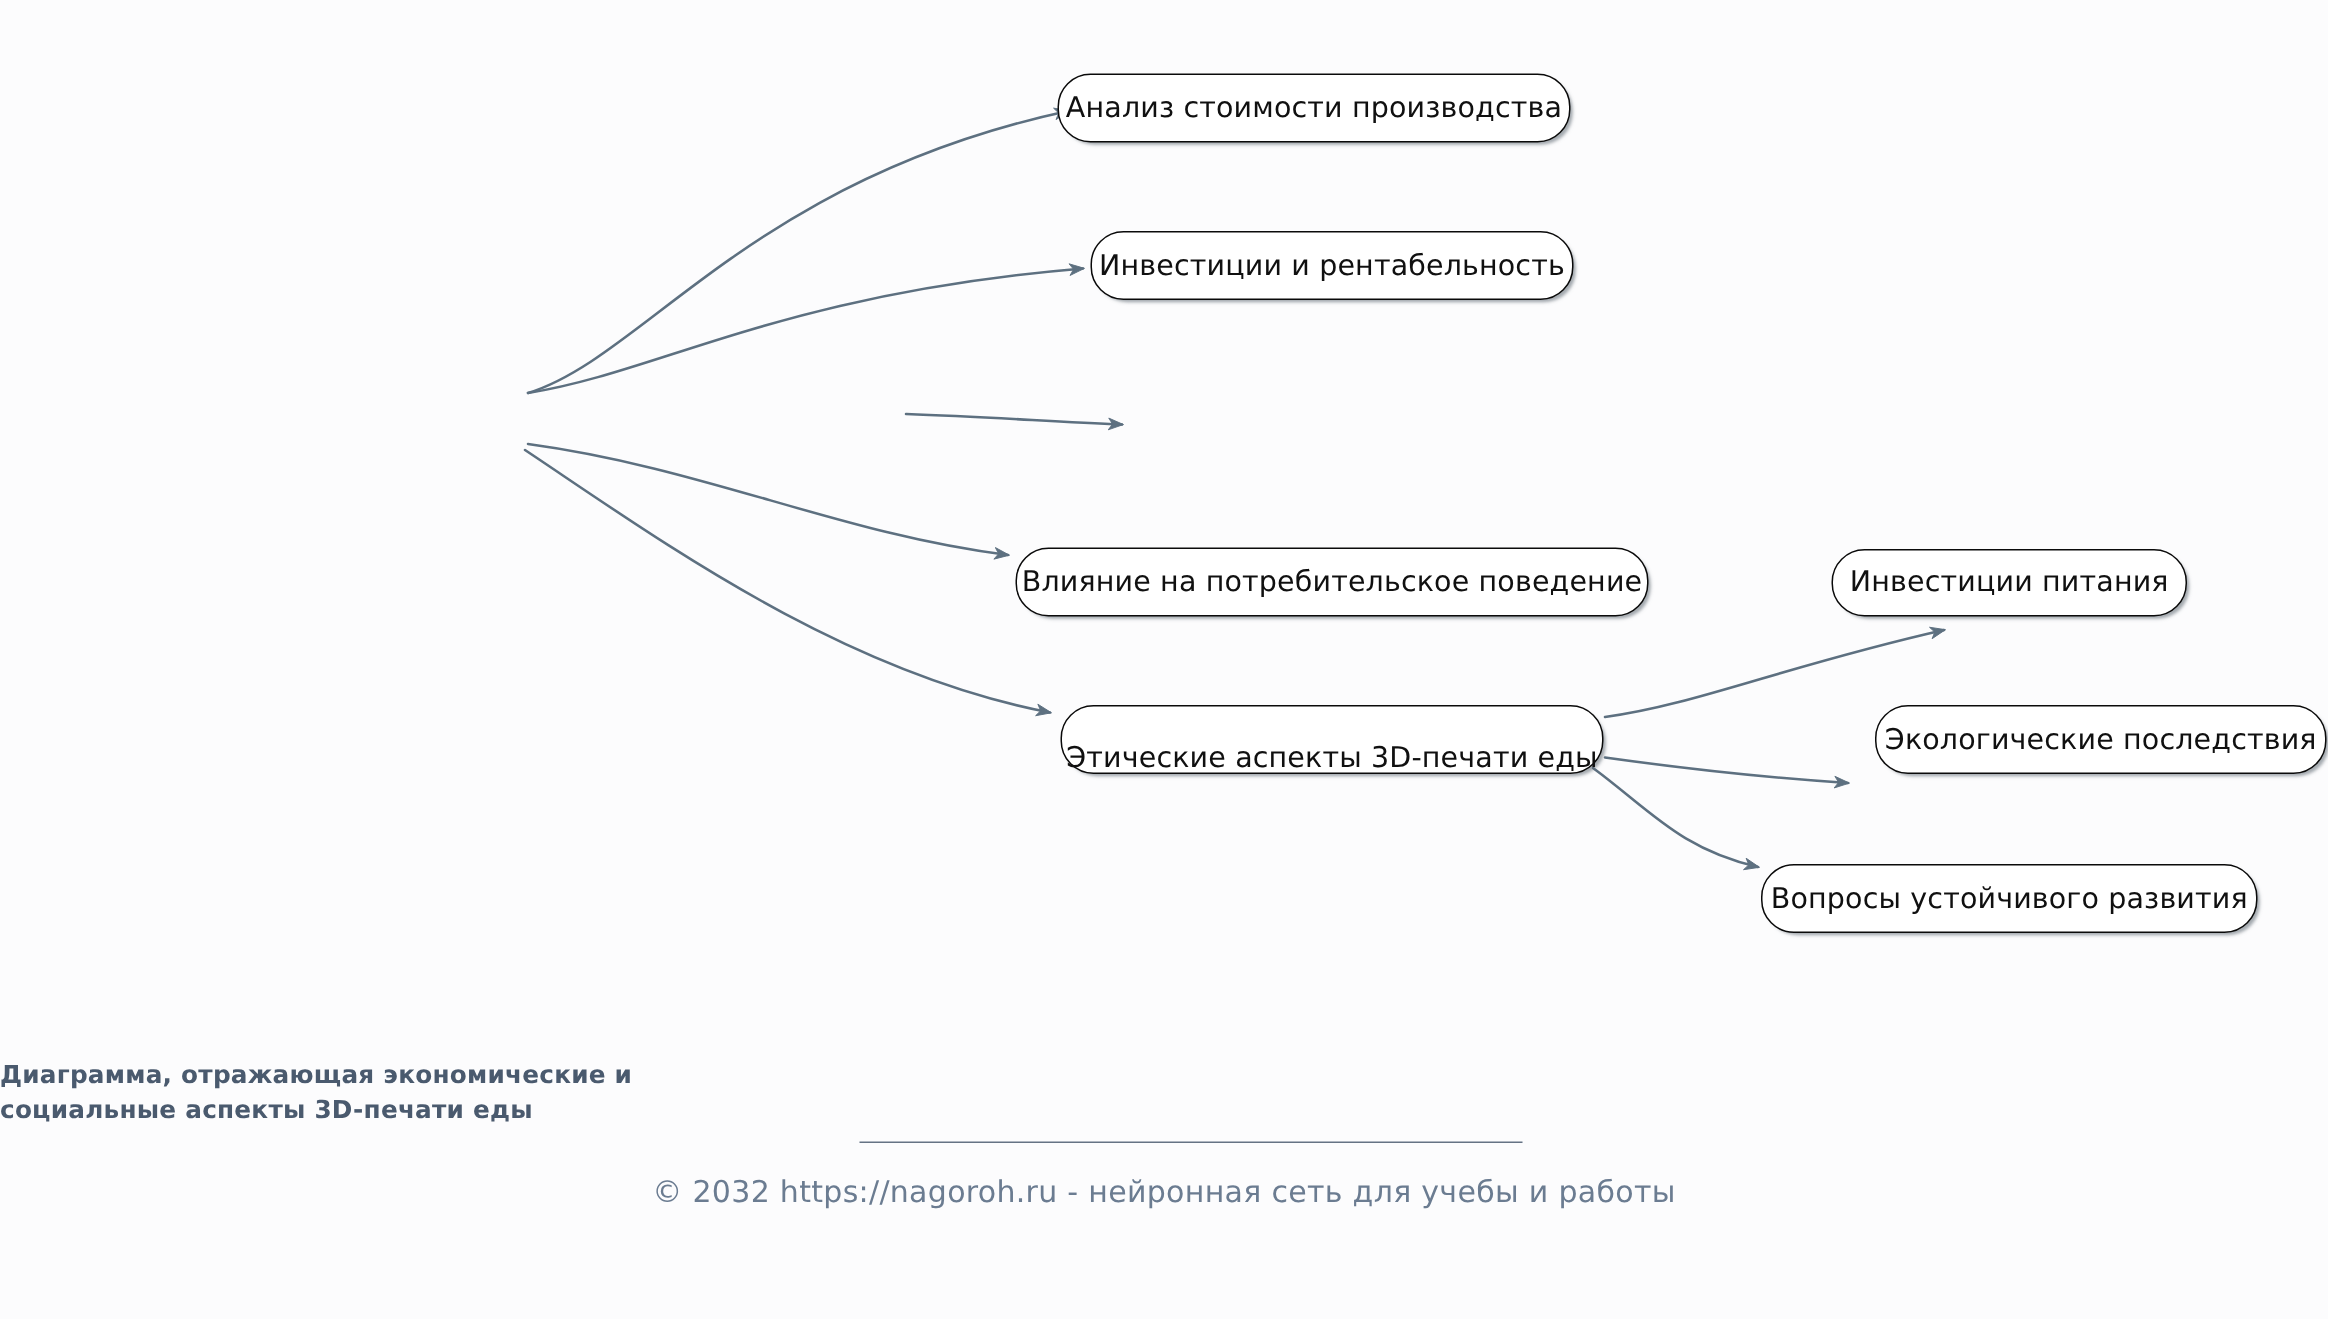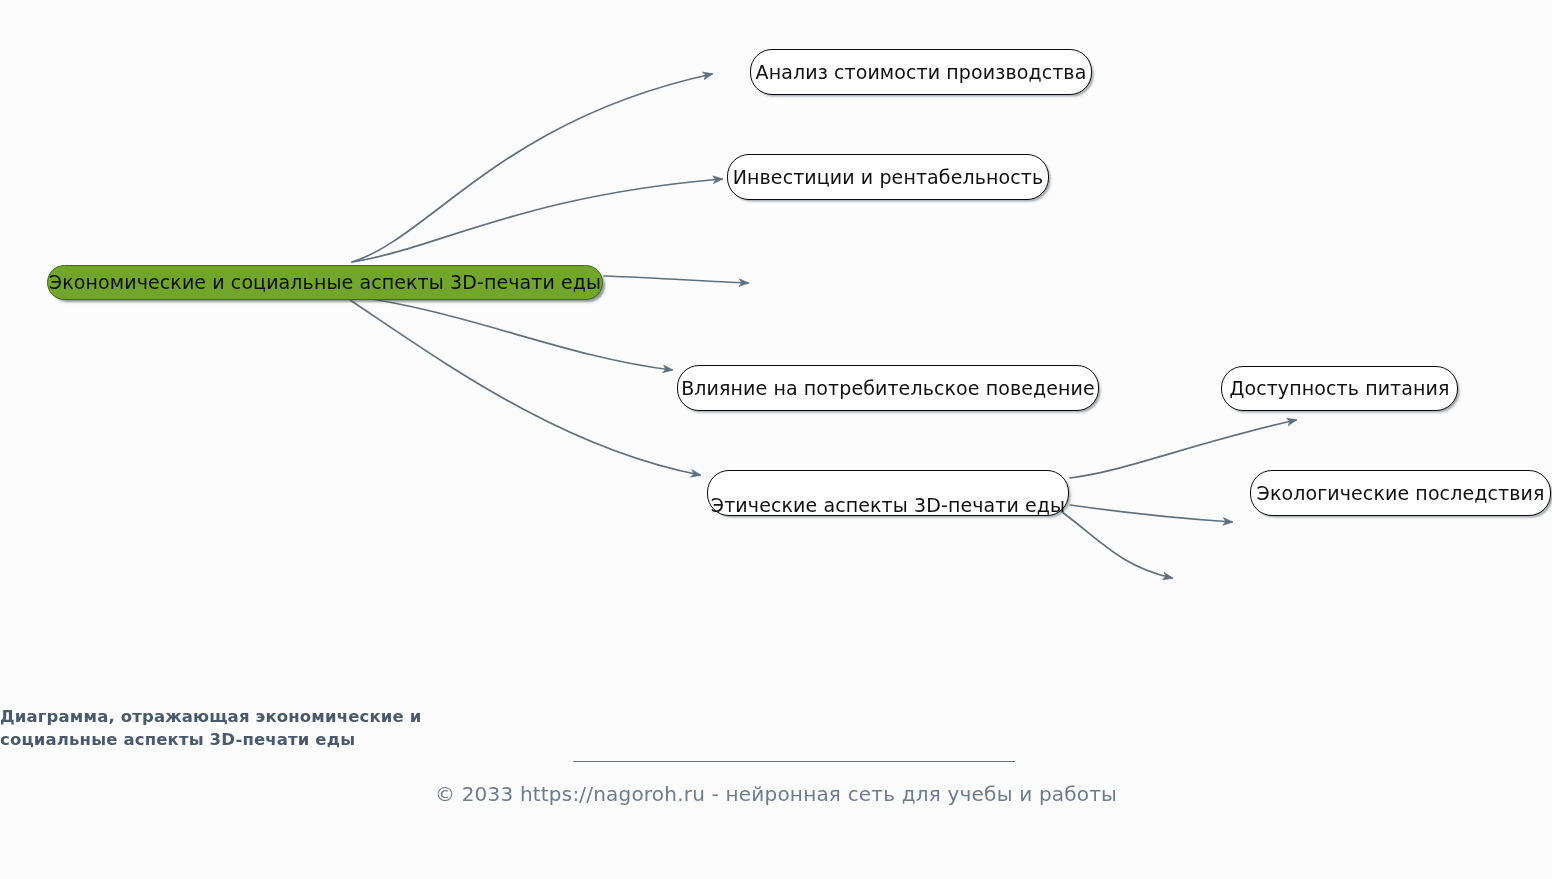--- a/index.html
+++ b/index.html
@@ -110,52 +110,52 @@
       <path d="M 350,300 C 440,360 560,448 700,475" marker-end="url(#arrowhead)"></path>
 
       <path d="M 1070,478 C 1130,470 1190,444 1296,420" marker-end="url(#arrowhead)"></path>
 
       <path d="M 1070,505 C 1120,512 1170,518 1232,522" marker-end="url(#arrowhead)"></path>
 
       <path d="M 1062,512 C 1100,540 1120,566 1172,578" marker-end="url(#arrowhead)"></path>
     </g>
   </svg>
 
-  <div class="node root" style="left:47px; top:265px; width:556px; height:35px;">
-    <span class="node-label">Экономические и социальные аспекты 3D-печати еды</span>
-  </div>
 
-  <div class="node" style="left:750px; top:49px; width:342px; height:46px;text-align:right;">
+  <div class="node" style="left:705px; top:49px; width:342px; height:46px;text-align:right;">
     <span class="node-label">Анализ стоимости производства</span>
   </div>
 
   <div class="node" style="left:727px; top:154px; width:322px; height:46px;">
     <span class="node-label">Инвестиции и рентабельность</span>
   </div>
 
 
   <div class="node" style="left:677px; top:365px; width:422px; height:46px;">
     <span class="node-label">Влияние на потребительское поведение</span>
   </div>
 
   <div class="node" style="left:707px; top:470px; width:362px; height:46px;align-items:flex-end;">
     <span class="node-label">Этические аспекты 3D-печати еды</span>
   </div>
 
   <div class="node" style="left:1221px; top:366px; width:237px; height:45px;">
-    <span class="node-label">Доступность питания</span>
+    <span class="node-label">Инвестиции питания</span>
   </div>
 
   <div class="node" style="left:1250px; top:470px; width:301px; height:46px;">
     <span class="node-label">Экологические последствия</span>
   </div>
 
+  <div class="node" style="left:1174px; top:576px; width:331px; height:46px;">
+    <span class="node-label">Вопросы устойчивого развития</span>
+  </div>
 
   <div id="caption">
     <div>Диаграмма, отражающая экономические и</div>
     <div>социальные аспекты 3D-печати еды</div>
   </div>
 
   <div id="divider"></div>
 
-  <div id="copyright">© 2033 https://nagoroh.ru - нейронная сеть для учебы и работы</div>
+  <div id="copyright">© 2032 https://nagoroh.ru - нейронная сеть для учебы и работы</div>
 
 </div>
 
 </body></html>

